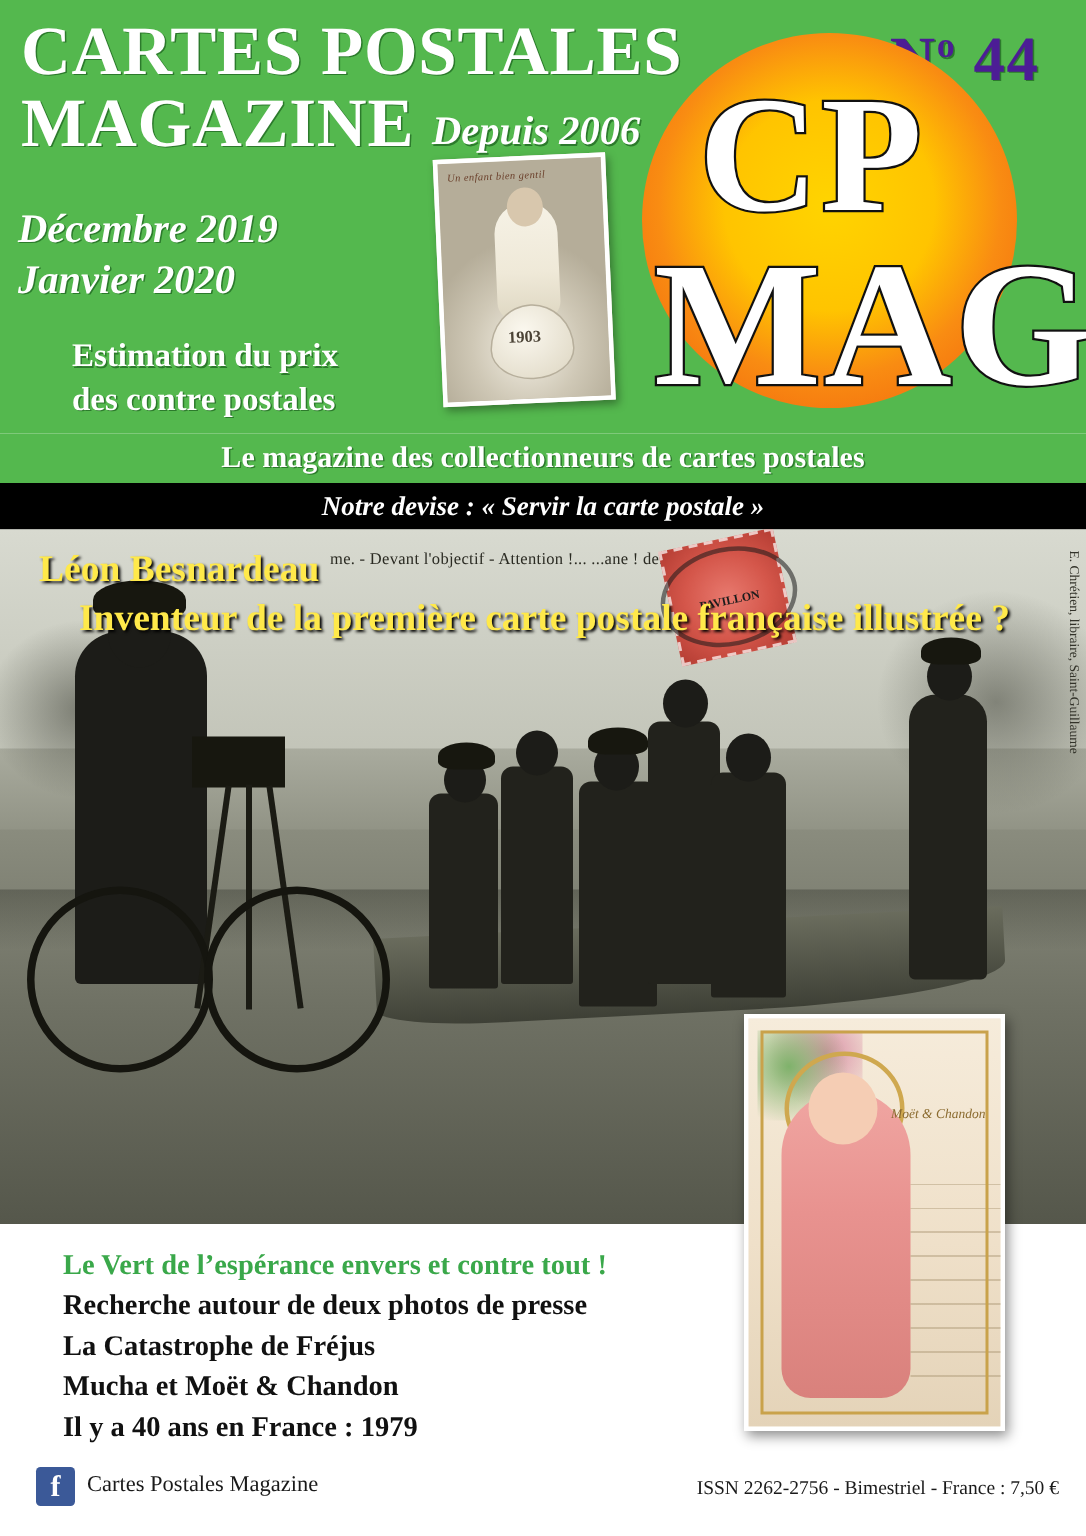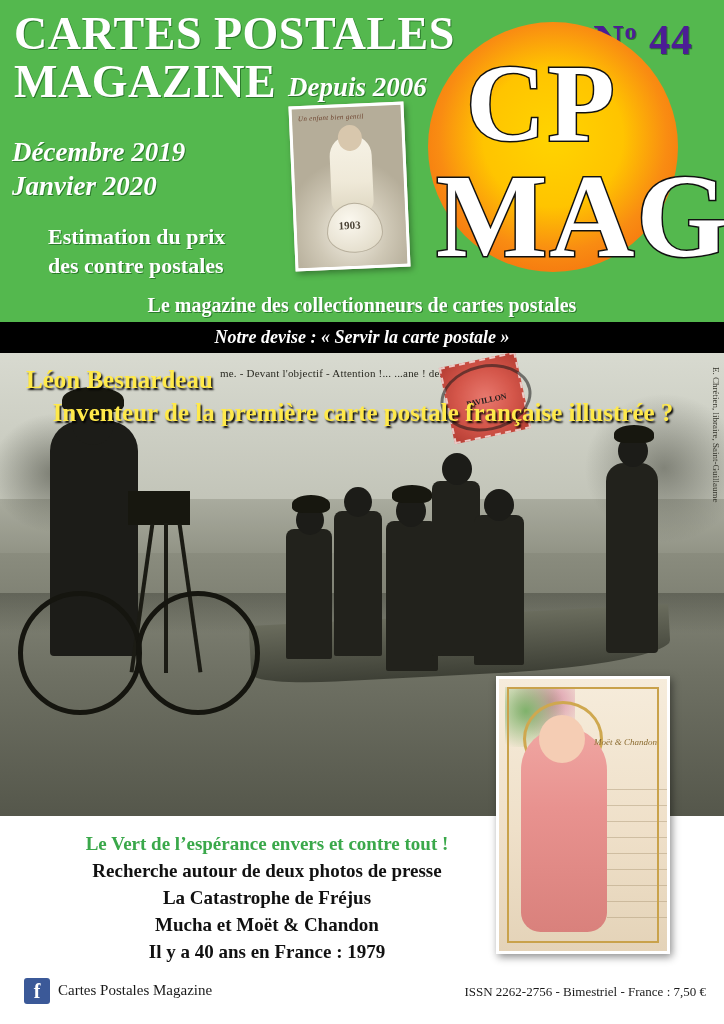--- a/index.html
+++ b/index.html
@@ -348,21 +348,20 @@
   .toc {
     position: absolute;
     left: 42px; top: 14px;
     width: 450px;
   }
   .toc .item {
     font-weight: bold;
     font-size: 19px;
     line-height: 27px;
     color: #111111;
-    text-align: center;
   }
   .toc .item.green { color: #3aa84a; }
 
   
   .footer {
     position: absolute;
     left: 0; top: 968px;
     width: 724px; height: 56px;
     background: #ffffff;
   }

